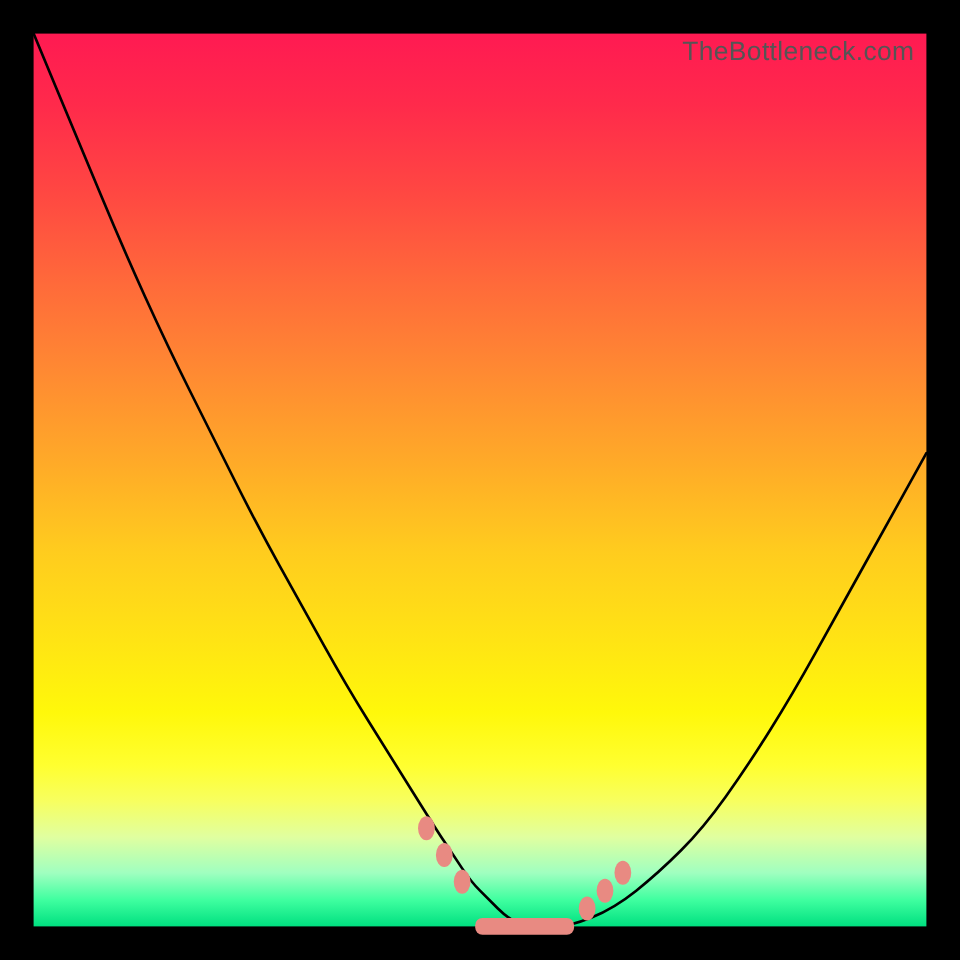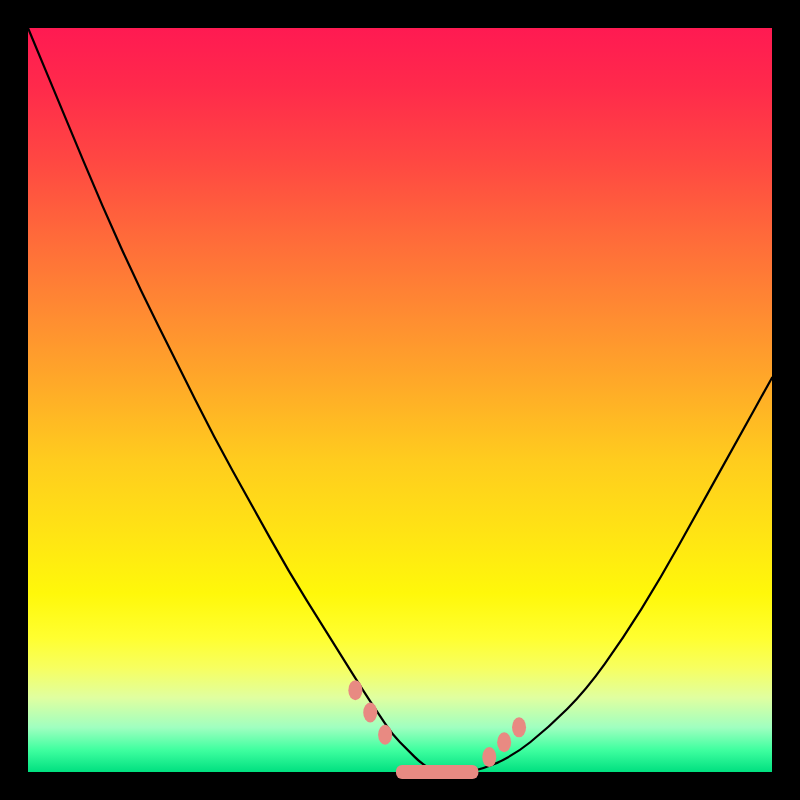--- a/index.html
+++ b/index.html
@@ -72,20 +72,21 @@
     fill: #e88a82;
     stroke: none;
   }
 </style>
 </head>
 <body>
 
 <div class="frame">
   <div class="plot-area">
 
+    <div class="watermark">TheBottleneck.com</div>
 
     <svg class="curve-layer" viewBox="0 0 744 744">
       <path id="bottleneck-path" class="curve" d="M 0.00 0.00 Q 0.00 0.00 18.60 44.64 Q 37.20 89.28 55.80 133.92 Q 74.40 178.56 93.00 219.48 Q 111.60 260.40 130.20 297.60 Q 148.80 334.80 167.40 372.00 Q 186.00 409.20 204.60 442.68 Q 223.20 476.16 241.80 509.64 Q 260.40 543.12 279.00 572.88 Q 297.60 602.64 316.20 632.40 Q 334.80 662.16 342.24 673.32 Q 349.68 684.48 357.12 695.64 Q 364.56 706.80 372.00 714.24 Q 379.44 721.68 386.88 729.12 Q 394.32 736.56 401.76 740.28 Q 409.20 744.00 416.64 744.00 Q 424.08 744.00 435.24 744.00 Q 446.40 744.00 465.00 736.56 Q 483.60 729.12 502.20 714.24 Q 520.80 699.36 539.40 680.76 Q 558.00 662.16 576.60 636.12 Q 595.20 610.08 613.80 580.32 Q 632.40 550.56 651.00 517.08 Q 669.60 483.60 688.20 450.12 Q 706.80 416.64 725.40 383.16 T 744.00 349.68"></path>
       <g id="markers-left">
           <ellipse class="marker" cx="327.36" cy="662.16" rx="7" ry="10"></ellipse>
           <ellipse class="marker" cx="342.24" cy="684.48" rx="7" ry="10"></ellipse>
           <ellipse class="marker" cx="357.12" cy="706.80" rx="7" ry="10"></ellipse>
         </g>
       <g id="markers-right">
           <ellipse class="marker" cx="461.28" cy="729.12" rx="7" ry="10"></ellipse>

